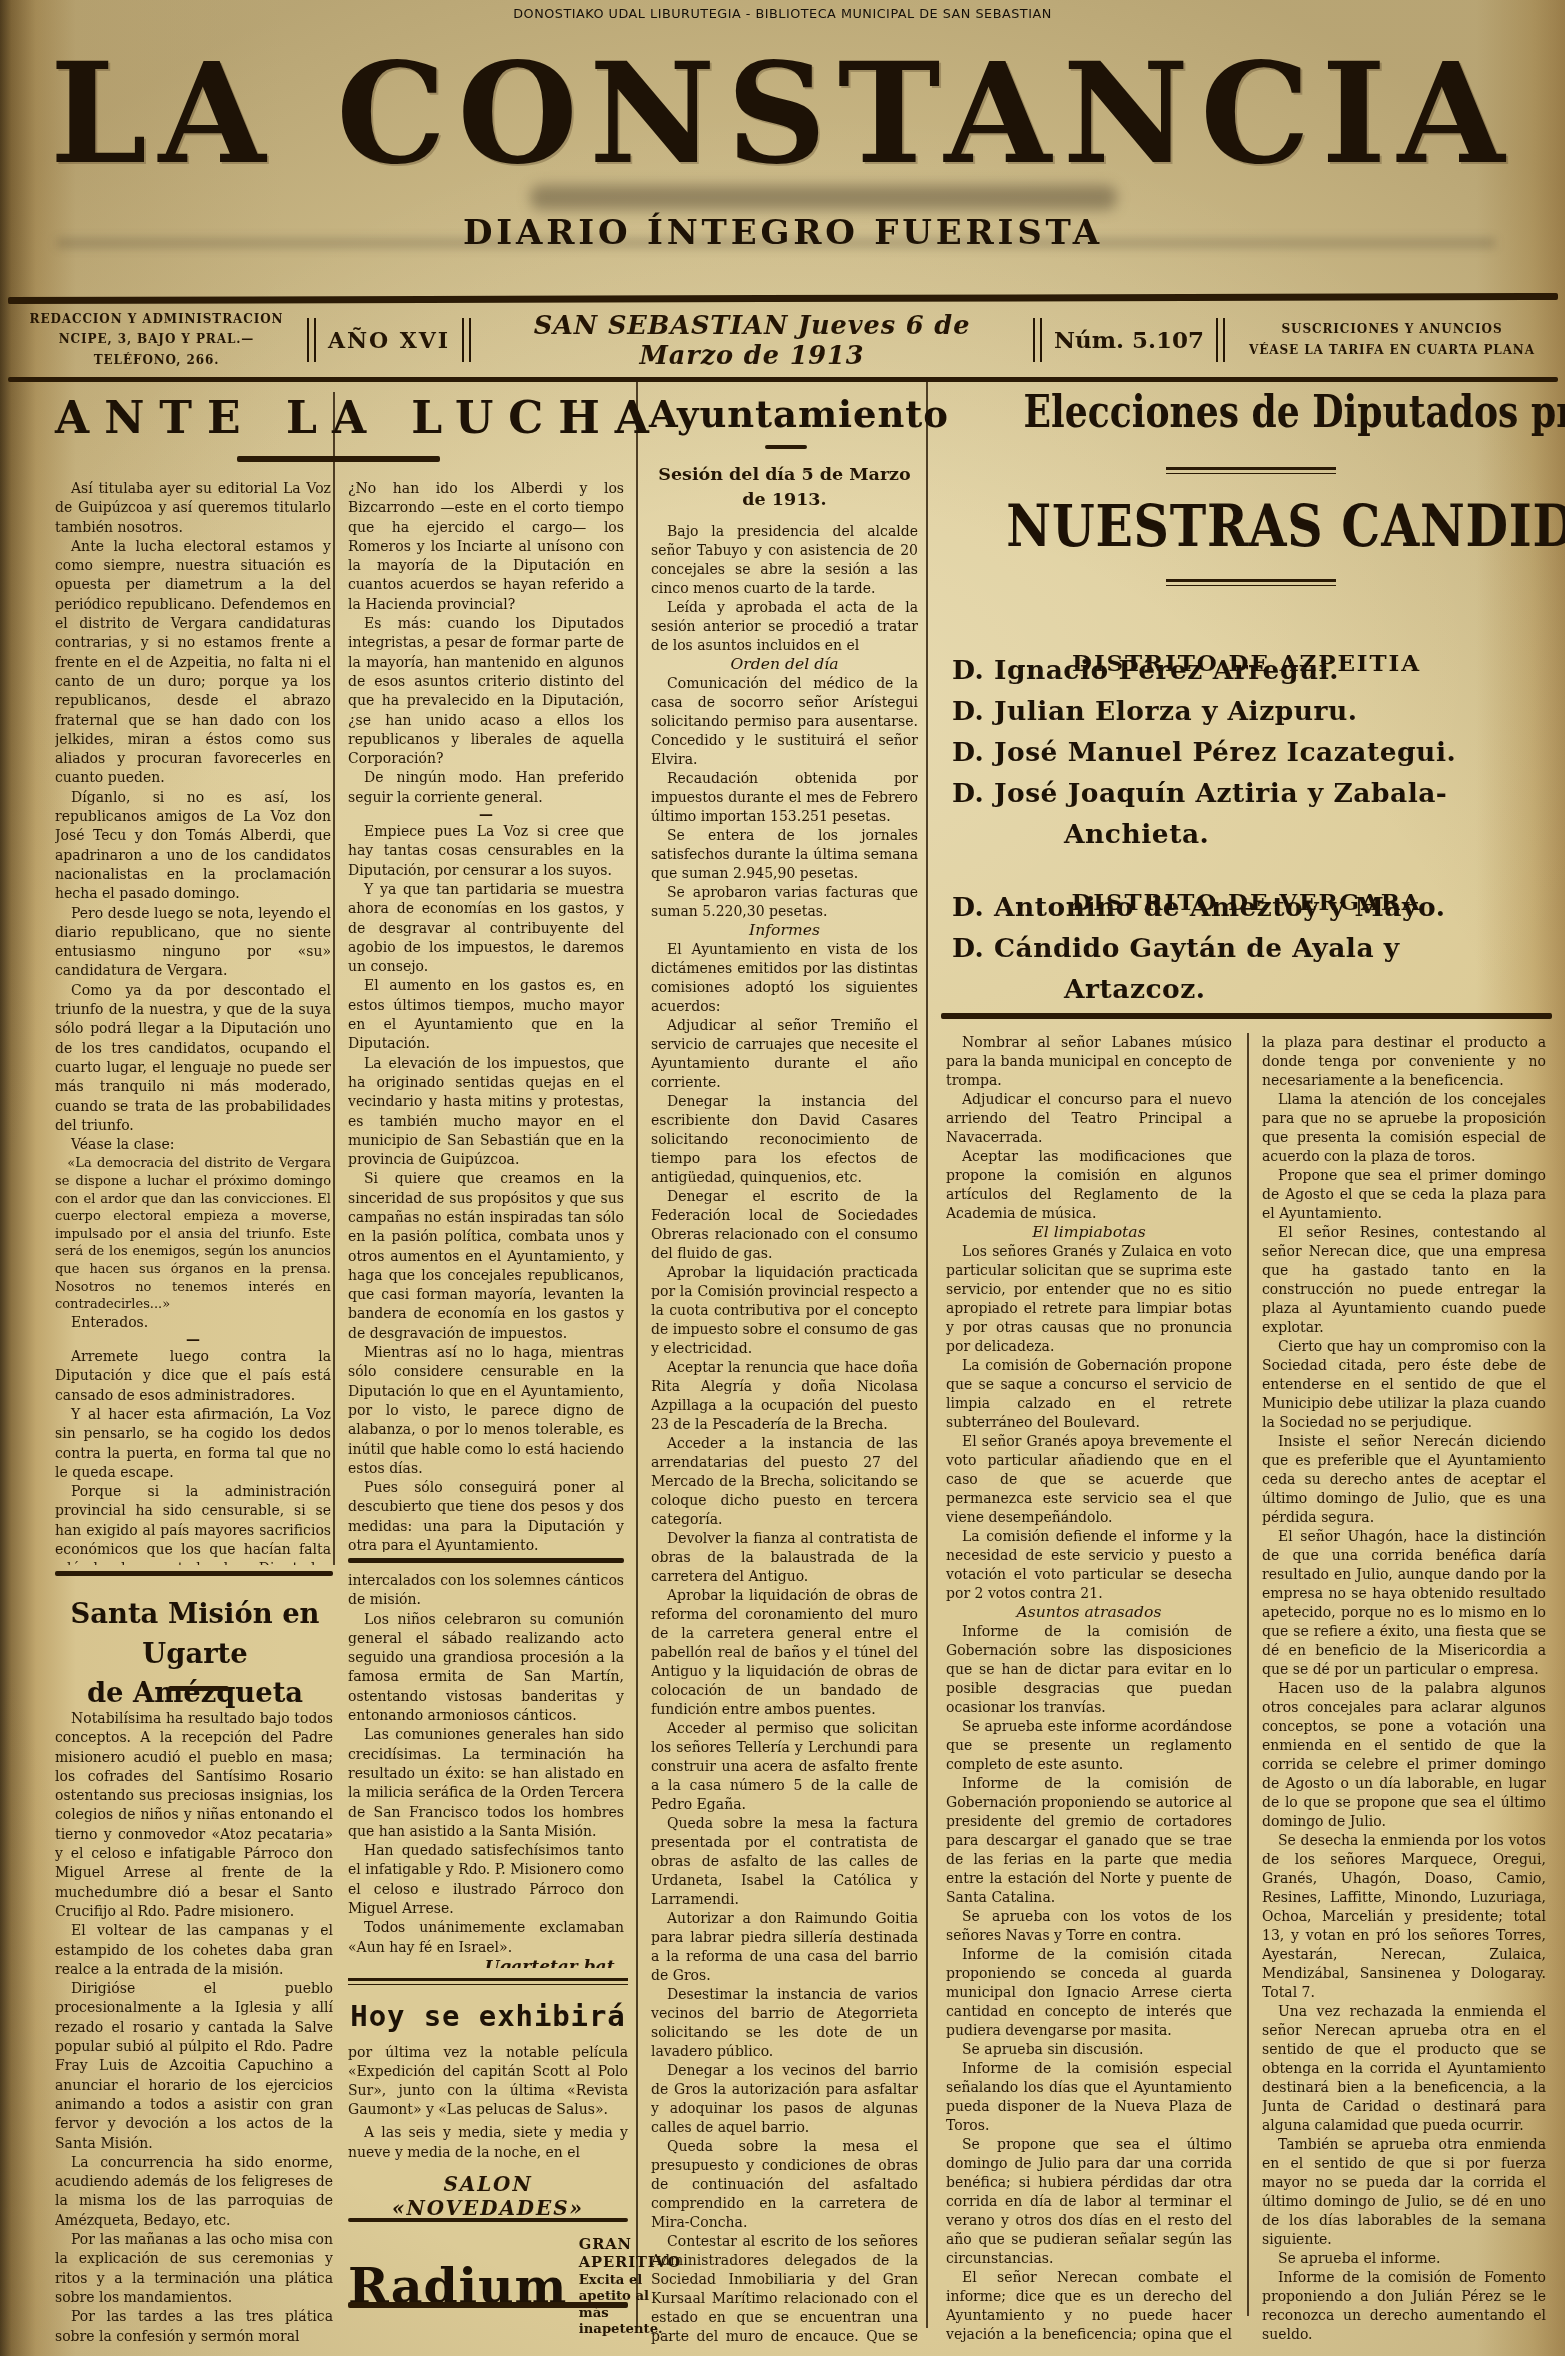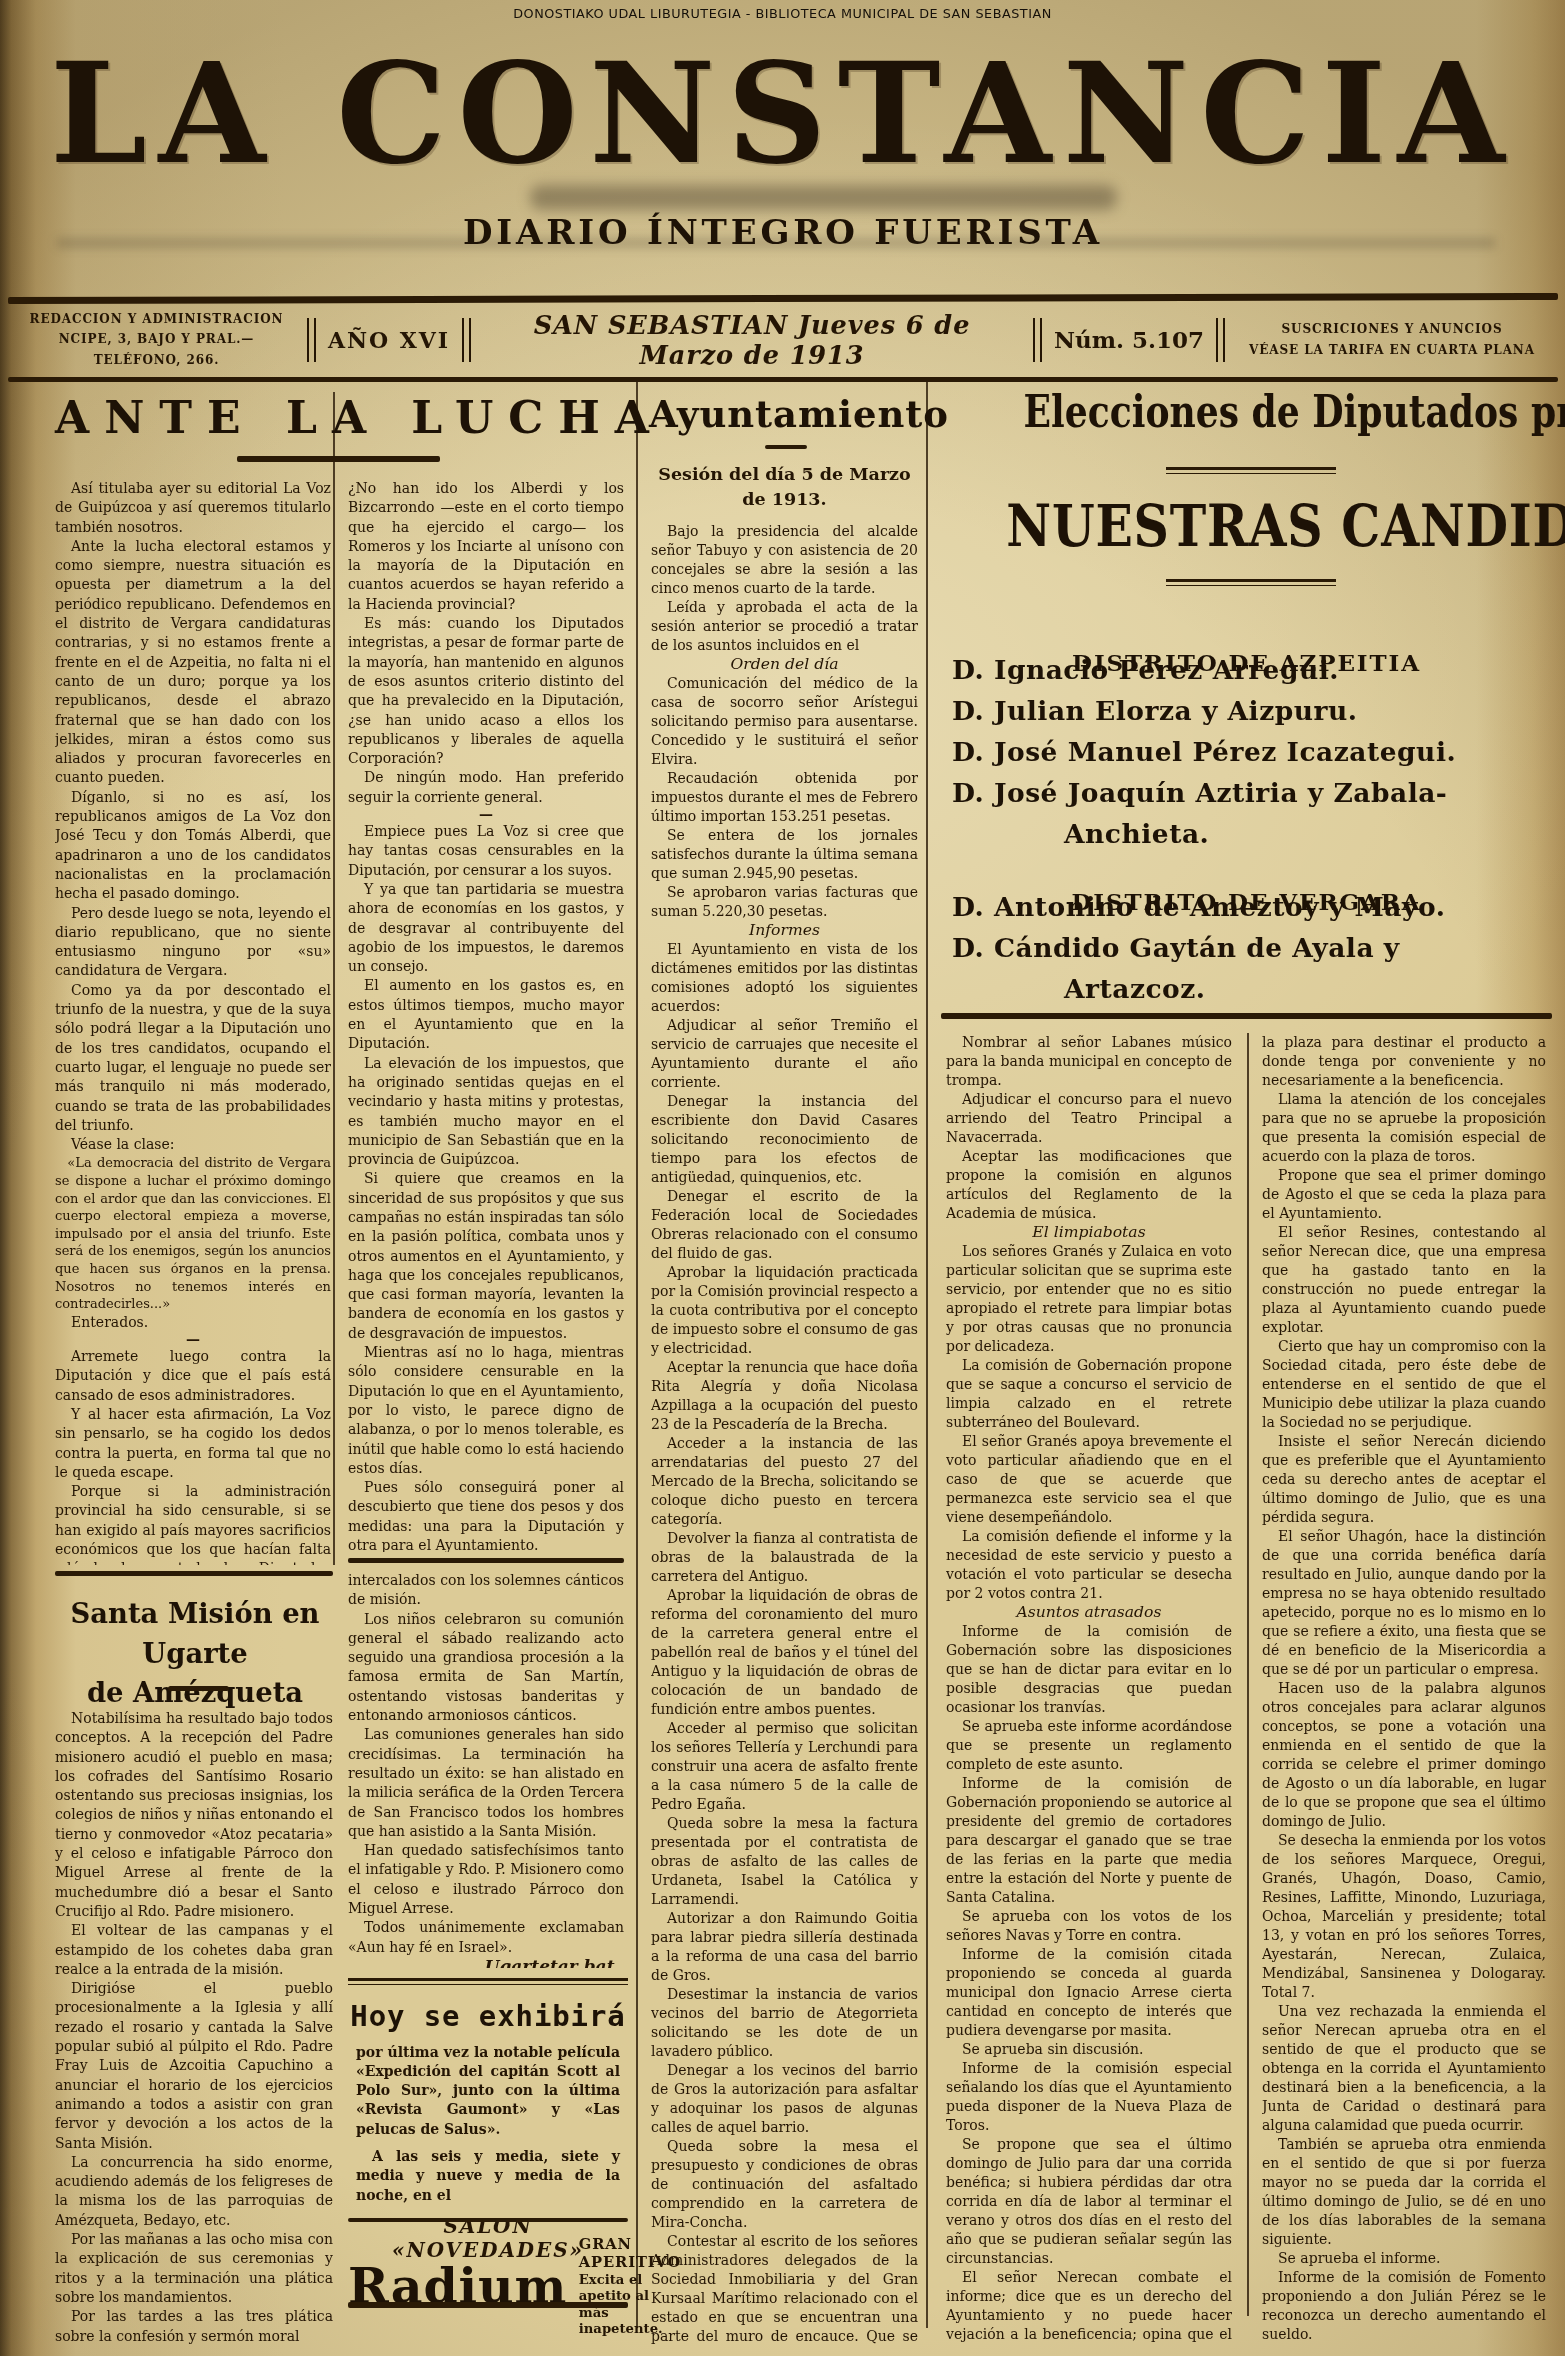--- a/index.html
+++ b/index.html
@@ -65,21 +65,21 @@
   .head-rule{top:579px;left:1166px;width:170px;}
   .district{left:941px;width:611px;text-align:center;font-size:23px;font-weight:bold;letter-spacing:1.9px;color:#1d1206;margin-top:36px;}
   .cands{left:952px;width:594px;overflow:hidden;}
   .cands p{margin:0;}
   .k-cand{font-size:26.5px;font-weight:bold;line-height:41px;letter-spacing:0.5px;text-align:left;
     padding-left:112px;text-indent:-112px;color:#1d1206;}
   .rule-cand{top:1013px;left:941px;width:611px;height:5.7px;}
 
   .ad-block{left:348px;width:280px;}
   .ad-title{text-align:center;font-family:"DejaVu Sans Mono","Liberation Mono",monospace;font-weight:bold;font-size:29px;letter-spacing:0.9px;color:#1d1206;margin:0 0 9.5px 0;}
-  .ad-body{font-size:14px;line-height:19.3px;text-align:justify;margin:8px;font-weight:bold;}
+  .ad-body{font-size:14px;line-height:19.3px;text-align:justify;margin:0;}
   .ad-venue{text-align:center;font-style:italic;font-size:20px;font-weight:bold;letter-spacing:1.9px;margin-top:9.5px;}
   .radium{display:flex;align-items:center;}
   .radium-brand{font-size:49px;font-weight:bold;letter-spacing:0.9px;color:#1d1206;line-height:1;flex:0 0 auto;text-align:center;}
   .radium-txt{font-size:13.2px;font-weight:bold;line-height:1.25;padding-left:11.4px;}
   .radium-txt .l1{font-size:14.7px;letter-spacing:0.9px;}
 </style>
 </head>
 <body>
 
 <div class="page">

